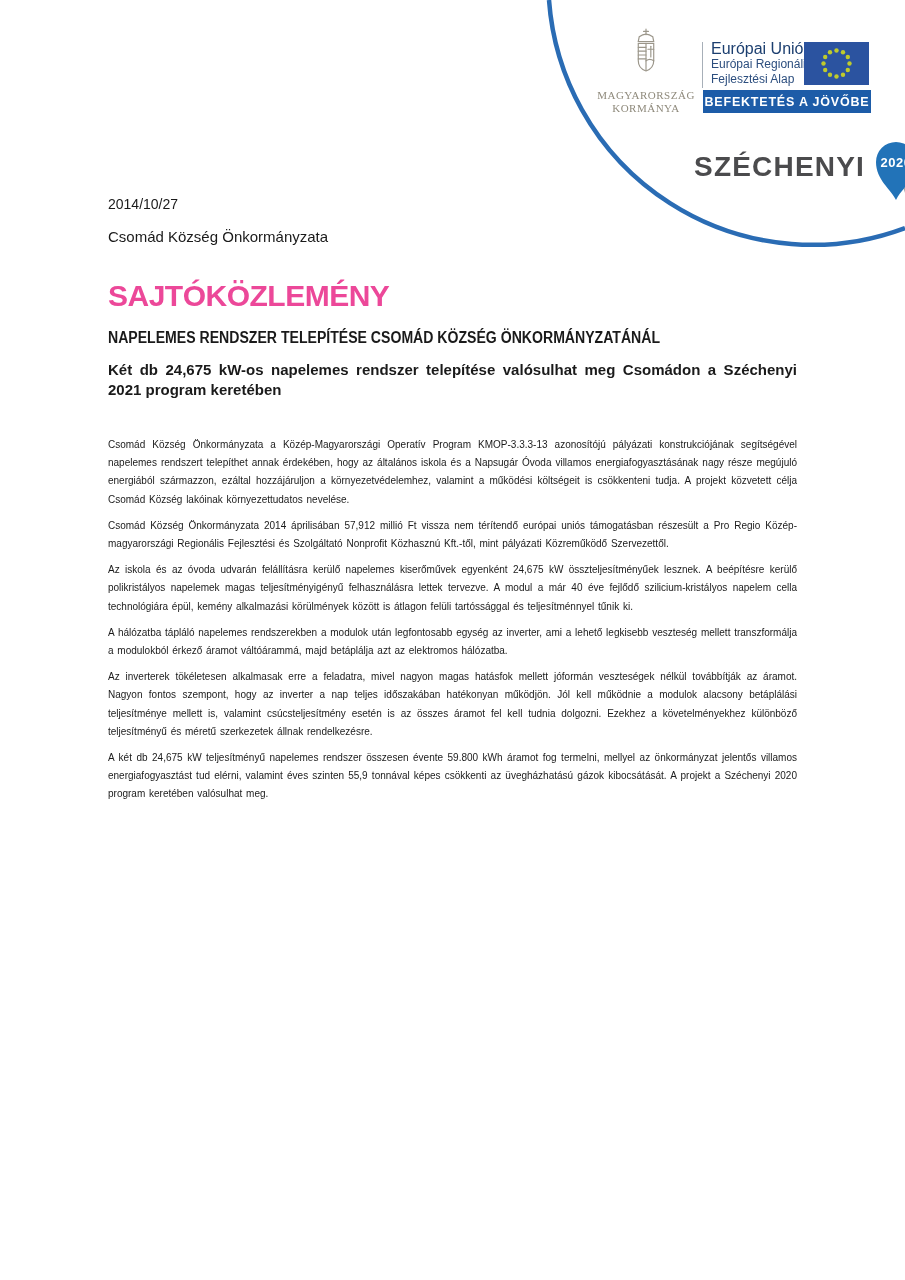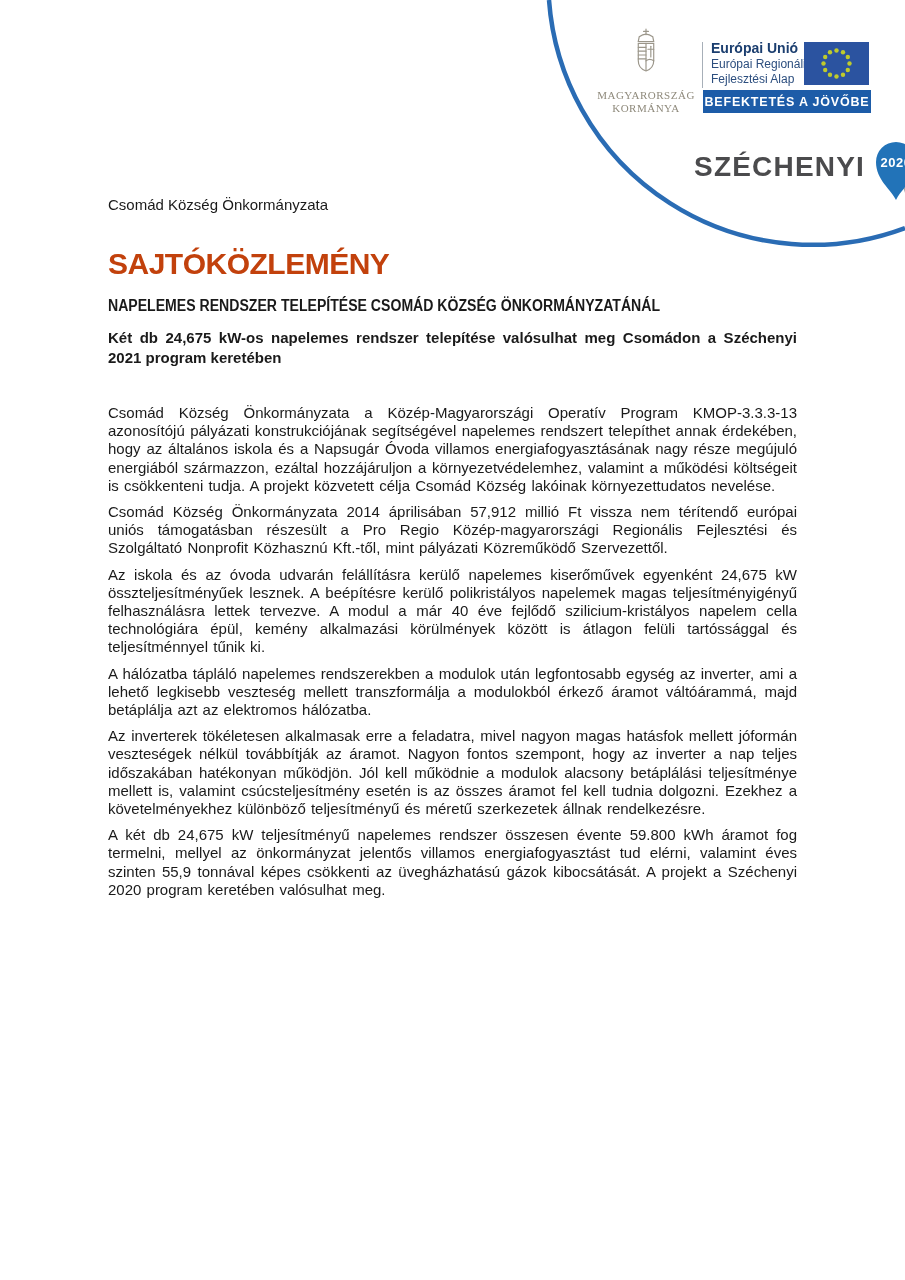--- a/index.html
+++ b/index.html
@@ -10,41 +10,41 @@
   
   .arc-svg { position:absolute; top:0; left:0; width:905px; height:290px; pointer-events:none; }
 
   .gov-logo { position:absolute; left:596px; top:28px; width:100px; text-align:center; }
   .gov-crest { display:block; margin:0 auto 5px auto; }
   .gov-name { font-family:"Liberation Serif","DejaVu Serif",serif; font-size:11px; line-height:12.5px;
               letter-spacing:.5px; color:#8F8A7C; }
 
   .eu-sep { position:absolute; left:702px; top:42px; width:1px; height:46px; background:#A7AFB8; }
   .eu-text { position:absolute; left:711px; top:41px; font-size:12px; line-height:15.5px; color:#2C4E7E; }
-  .eu-text .eu-bold { font-weight:bold; font-size:14px; color:#1B3E6F; }
+  .eu-text .eu-bold { font-weight:normal; font-size:16px; color:#1B3E6F; }
   .eu-flag { position:absolute; left:804px; top:42px; display:block; }
 
   .banner { position:absolute; left:703px; top:90px; width:168px; height:23px; background:#1D5CA8;
             color:#ffffff; font-weight:bold; font-size:12.5px; letter-spacing:.8px;
             display:flex; align-items:center; justify-content:center; }
 
   .szechenyi { position:absolute; left:694px; top:142px; display:flex; align-items:flex-start; }
   .szechenyi-word { font-weight:bold; font-size:28px; letter-spacing:1.2px; color:#4B4B4D; margin-top:9px; }
   .pin-wrap { margin-left:11px;text-align:center; }
 
   
   .content { position:absolute; left:108px; top:196px; width:689px; }
   .date { font-size:14px; line-height:17px; margin-bottom:15px; }
   .org  { font-size:15px; line-height:18px; font-weight:normal; margin-bottom:33px; }
   .title { font-size:30px; line-height:33px; font-weight:bold; letter-spacing:-0.5px;
-           color:#c2410c; margin-bottom:16px; }
+           color:#ec4899; margin-bottom:16px; }
   .subtitle { font-size:16px; line-height:19px; font-weight:bold; white-space:nowrap;
               transform:scaleX(0.88); transform-origin:0 50%; margin-bottom:13px; }
   .lead { font-size:15px; line-height:19.5px; font-weight:bold; text-align:justify; margin-bottom:37px; }
-  .body-text p { font-size:15px; line-height:18.2px; text-align:justify; word-spacing:1px; margin-bottom:8px; }
+  .body-text p { font-size:10px; line-height:18.2px; text-align:justify; word-spacing:1px; margin-bottom:8px; }
 </style>
 </head>
 <body>
 
 <svg class="arc-svg" viewBox="0 0 905 290">
   <path d="M 549 0 A 264 264 0 0 0 905 228" fill="none" stroke="#2A6CB4" stroke-width="4.5"></path>
 </svg>
 
 <div class="gov-logo">
   <svg class="gov-crest" width="38" height="56" viewBox="0 0 38 58">
@@ -100,20 +100,21 @@
   <span class="pin-wrap">
     <svg width="48" height="60" viewBox="0 0 48 60">
       <polygon points="27,45 45,51 31,57" fill="#ABABAB"></polygon>
       <path d="M20 58 C15 47 0 38 0 20 A20 20 0 0 1 40 20 C40 38 25 47 20 58 Z" fill="#2273B8"></path>
       <text x="20" y="25" text-anchor="middle" font-size="13" font-weight="bold" letter-spacing="0.5" fill="#ffffff" font-family="Liberation Sans, DejaVu Sans, sans-serif">2020</text>
     </svg>
   </span>
 </div>
 
 <div class="content">
+  <div class="date">2014/10/27</div>
   <div class="org">Csomád Község Önkormányzata</div>
   <h1 class="title">SAJTÓKÖZLEMÉNY</h1>
   <h2 class="subtitle">NAPELEMES RENDSZER TELEPÍTÉSE CSOMÁD KÖZSÉG ÖNKORMÁNYZATÁNÁL</h2>
   <div class="lead">Két db 24,675 kW-os napelemes rendszer telepítése valósulhat meg Csomádon a Széchenyi 2021 program keretében</div>
   <div class="body-text">
     <p>Csomád Község Önkormányzata a Közép-Magyarországi Operatív Program KMOP-3.3.3-13 azonosítójú pályázati konstrukciójának segítségével napelemes rendszert telepíthet annak érdekében, hogy az általános iskola és a Napsugár Óvoda villamos energiafogyasztásának nagy része megújuló energiából származzon, ezáltal hozzájáruljon a környezetvédelemhez, valamint a működési költségeit is csökkenteni tudja. A projekt közvetett célja Csomád Község lakóinak környezettudatos nevelése.</p>
     <p>Csomád Község Önkormányzata 2014 áprilisában 57,912 millió Ft vissza nem térítendő európai uniós támogatásban részesült a Pro Regio Közép-magyarországi Regionális Fejlesztési és Szolgáltató Nonprofit Közhasznú Kft.-től, mint pályázati Közreműködő Szervezettől.</p>
     <p>Az iskola és az óvoda udvarán felállításra kerülő napelemes kiserőművek egyenként 24,675 kW összteljesítményűek lesznek. A beépítésre kerülő polikristályos napelemek magas teljesítményigényű felhasználásra lettek tervezve. A modul a már 40 éve fejlődő szilicium-kristályos napelem cella technológiára épül, kemény alkalmazási körülmények között is átlagon felüli tartóssággal és teljesítménnyel tűnik ki.</p>
     <p>A hálózatba tápláló napelemes rendszerekben a modulok után legfontosabb egység az inverter, ami a lehető legkisebb veszteség mellett transzformálja a modulokból érkező áramot váltóárammá, majd betáplálja azt az elektromos hálózatba.</p>
     <p>Az inverterek tökéletesen alkalmasak erre a feladatra, mivel nagyon magas hatásfok mellett jóformán veszteségek nélkül továbbítják az áramot. Nagyon fontos szempont, hogy az inverter a nap teljes időszakában hatékonyan működjön. Jól kell működnie a modulok alacsony betáplálási teljesítménye mellett is, valamint csúcsteljesítmény esetén is az összes áramot fel kell tudnia dolgozni. Ezekhez a követelményekhez különböző teljesítményű és méretű szerkezetek állnak rendelkezésre.</p>

